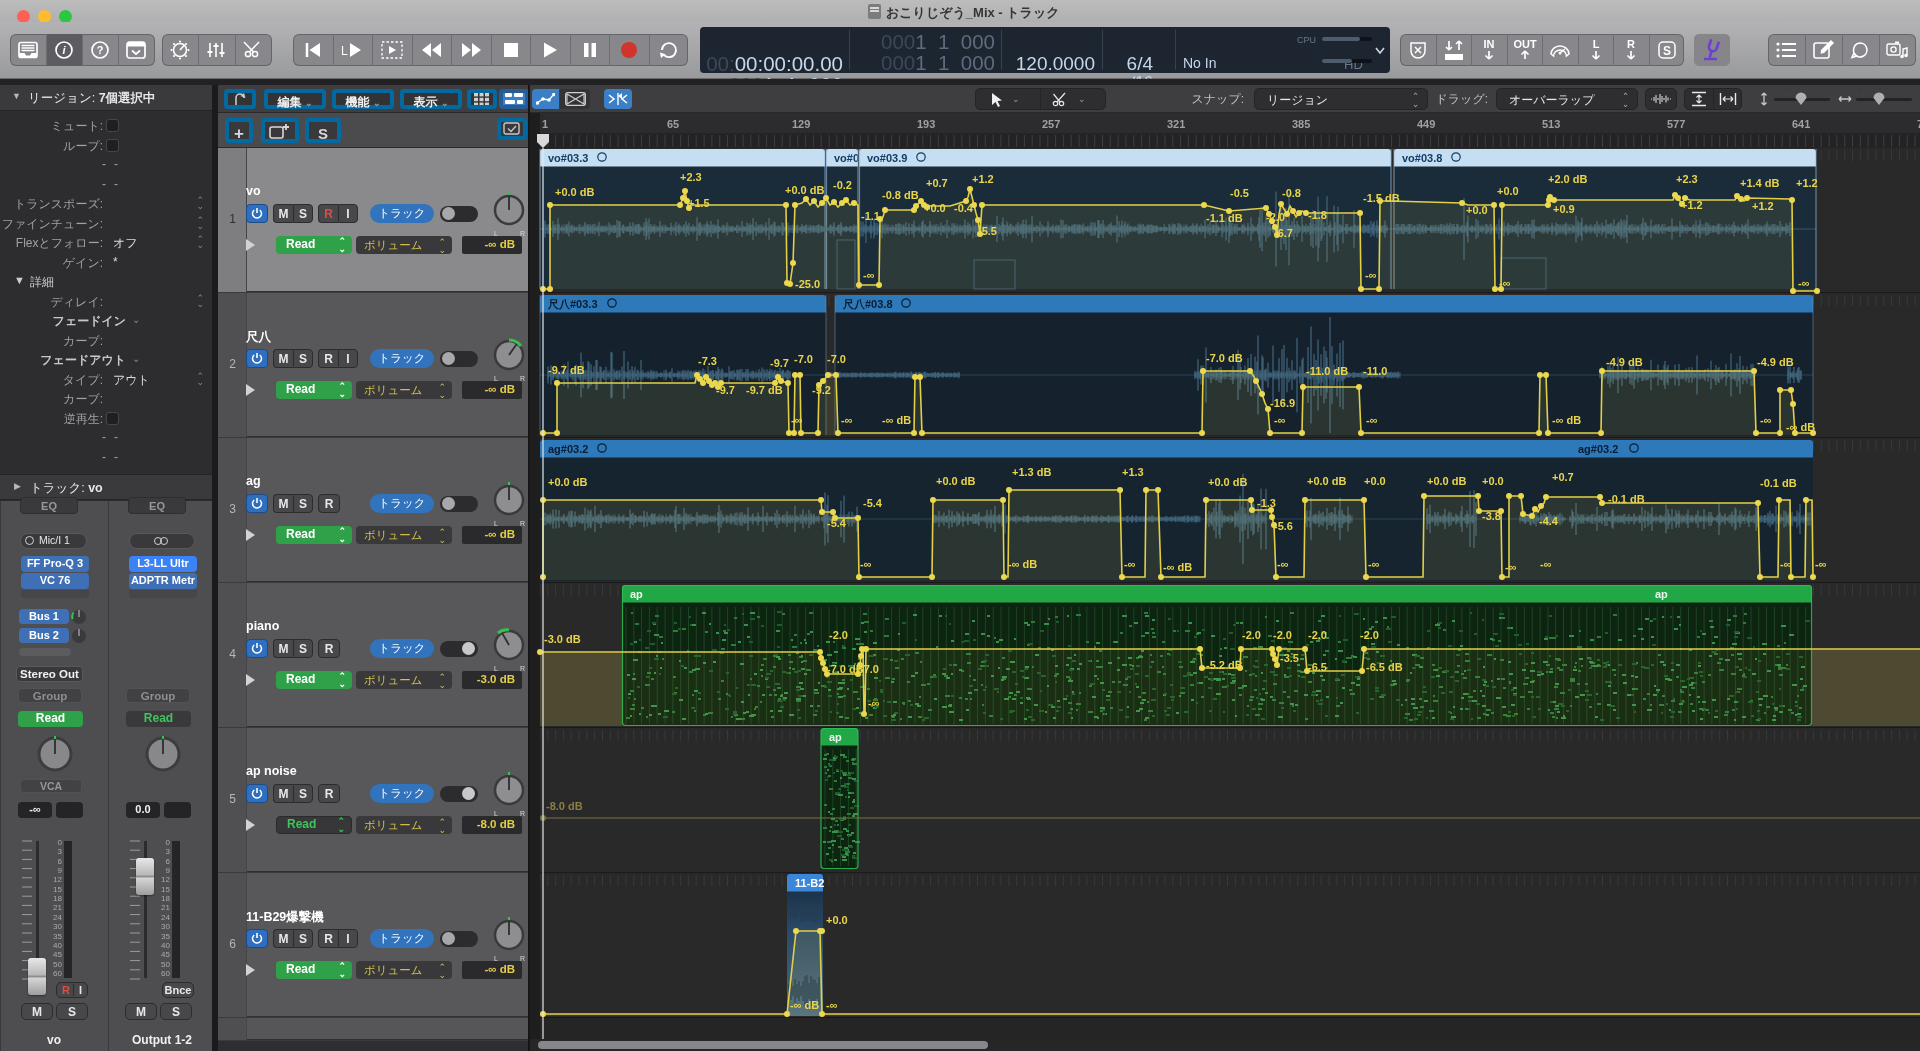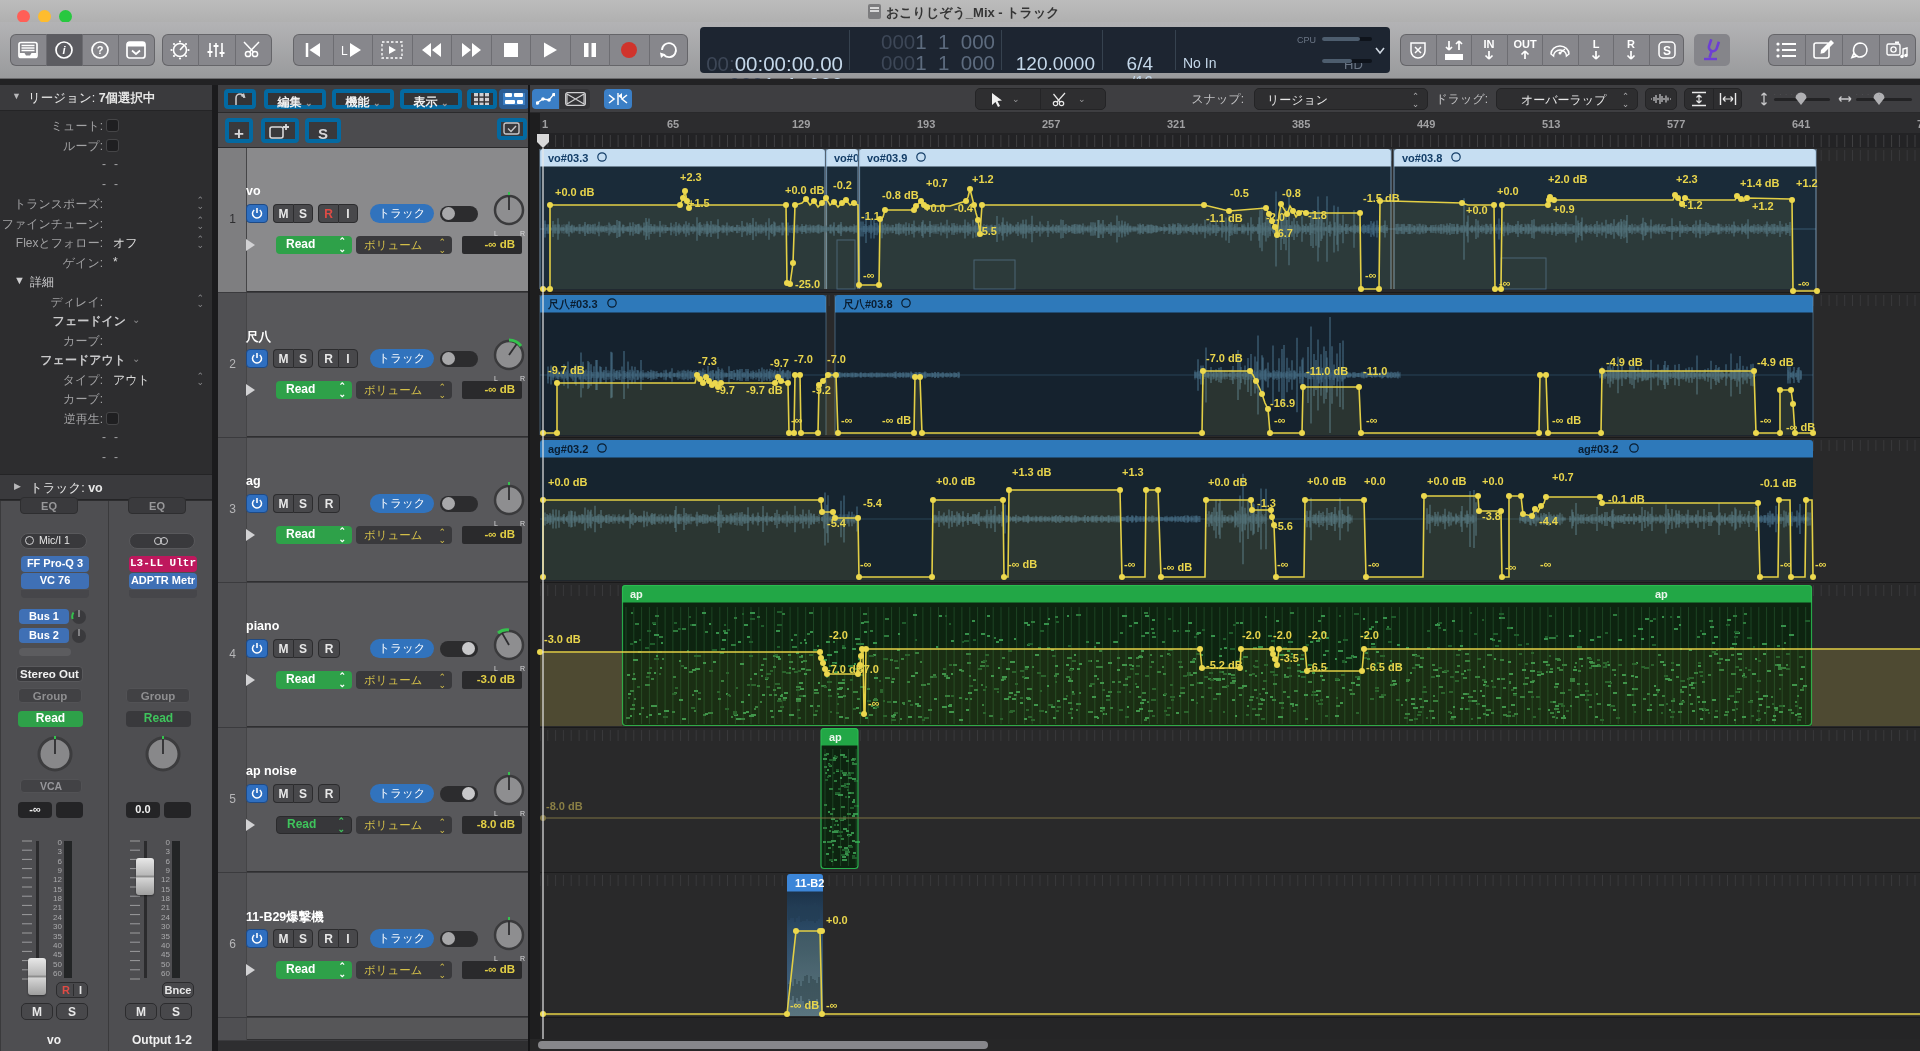--- a/index.html
+++ b/index.html
@@ -385,21 +385,21 @@
 <div class="abs" style="left:64px;top:841px;width:8px;height:137px;background:#232526;"></div>
 <div class="abs" style="left:28px;top:958px;width:18px;height:37px;border-radius:3px;background:linear-gradient(#e8e8e8,#b9b9b9 45%,#8e8e8e 50%,#d4d4d4 55%,#9e9e9e);box-shadow:0 1px 2px rgba(0,0,0,.4);"></div>
 <div class="msbtn" style="left:56px;top:982px;width:32px;height:16px;font-size:11px;line-height:15px;"><span style="color:#e04b45;">R</span>&nbsp;<span style="border-left:1px solid #2c2c2e;padding-left:5px;">I</span></div>
 <div class="msbtn" style="left:21px;top:1003px;width:32px;height:17px;font-size:12px;line-height:16px;">M</div>
 <div class="msbtn" style="left:56px;top:1003px;width:32px;height:17px;font-size:12px;line-height:16px;">S</div>
 <div class="abs" style="left:0px;top:1033px;width:108px;text-align:center;font-size:12px;font-weight:bold;color:#f0f0f0;">vo</div>
 <div class="strip-btn" style="left:128px;top:497px;width:58px;height:17px;background:#3a3a3d;color:#98989a;font-size:11px;line-height:16px;border:1px solid #2e2e30;">EQ</div>
 <div class="strip-btn" style="left:129px;top:533px;width:66px;height:16px;background:#39393c;color:#e8e8e8;font-size:10.5px;line-height:15px;border:1px solid #59595c;border-radius:8px;"></div>
 <div class="abs" style="left:154px;top:536.5px;width:8px;height:8px;border:1.5px solid #d0d0d2;border-radius:50%;"></div>
 <div class="abs" style="left:160px;top:536.5px;width:8px;height:8px;border:1.5px solid #d0d0d2;border-radius:50%;"></div>
-<div class="strip-btn" style="left:129px;top:556px;width:68px;height:16px;background:#be185d;color:#fff;font-size:11px;line-height:15px;font-family:Liberation Mono, monospace;">L3-LL Ultr</div>
+<div class="strip-btn" style="left:129px;top:556px;width:68px;height:16px;background:#3b82f6;color:#fff;font-size:11px;line-height:15px;">L3-LL Ultr</div>
 <div class="strip-btn" style="left:129px;top:573px;width:68px;height:16px;background:#3f70b5;color:#fff;font-size:11px;line-height:15px;">ADPTR Metr</div>
 <div class="abs" style="left:129px;top:590px;width:68px;height:8px;background:#46464a;border-radius:0 0 4px 4px;"></div>
 <div class="strip-btn" style="left:126px;top:688px;width:64px;height:15px;background:#414144;color:#8e8e90;font-size:11.5px;line-height:14px;border:1px solid #525255;">Group</div>
 <div class="strip-btn" style="left:126px;top:711px;width:65px;height:16px;background:#39393c;color:#3fc45c;font-size:12px;line-height:15px;">Read</div>
 <svg class="ico" style="left:144px;top:735px;" width="38" height="38" viewBox="0 0 38 38">
       <circle cx="19" cy="19" r="16" fill="#88888a" stroke="#3c3c3e" stroke-width="3"></circle>
       <path d="M19 19 L19 4" stroke="#2e2e30" stroke-width="1.8"></path>
       <path d="M19 4 L19 1" stroke="#35c24d" stroke-width="2"></path>
     </svg>
 <div class="strip-btn" style="left:126px;top:802px;width:34px;height:16px;background:#242426;color:#f2f2f2;font-size:11px;line-height:15px;">0.0</div>
@@ -751,21 +751,21 @@
       <path d="M5 10 L13 1M8 10 L1.5 2" stroke="#e8e8e8" stroke-width="1.2"></path>
     </svg>
 <div class="abs" style="left:1078px;top:94px;font-size:9px;color:#9a9a9c;">⌄</div>
 <div class="abs" style="left:1154px;top:91px;width:90px;text-align:right;font-size:12px;color:#c2c2c4;">スナップ:</div>
 <div class="abs" style="left:1254px;top:88px;width:174px;height:22px;background:#2e2e30;border-radius:5px;border:1px solid #242426;color:#e8e8e8;font-size:12px;">
       <span style="position:absolute;left:12px;top:3px;">リージョン</span>
       <span style="position:absolute;right:8px;top:3px;font-size:8.5px;line-height:8px;color:#b0b0b2;">⌃<br>⌄</span>
     </div>
 <div class="abs" style="left:1432px;top:91px;width:56px;text-align:right;font-size:12px;color:#c2c2c4;">ドラッグ:</div>
 <div class="abs" style="left:1496px;top:88px;width:142px;height:22px;background:#2e2e30;border-radius:5px;border:1px solid #242426;color:#e8e8e8;font-size:12px;">
-      <span style="position:absolute;left:24px;top:3px;">オーバーラップ</span>
+      <span style="position:absolute;left:12px;top:3px;">オーバーラップ</span>
       <span style="position:absolute;right:8px;top:3px;font-size:8.5px;line-height:8px;color:#b0b0b2;">⌃<br>⌄</span>
     </div>
 <div class="abs" style="left:1645px;top:88px;width:32px;height:22px;background:#2e2e30;border-radius:5px;border:1px solid #242426;"></div>
 <svg class="ico" style="left:1650px;top:93px;" width="22" height="12" viewBox="0 0 22 12">
       <g stroke="#d8d8da" stroke-width="1.1">
         <path d="M1 6h1.5M20 6h1.5" stroke-dasharray="1 1"></path>
         <path d="M4 4v4M6 2v8M8 5v2M10 1v10M12 3v6M14 5v2M16 2.5v7M18 4.5v3"></path>
       </g>
     </svg>
 <div class="abs" style="left:1684px;top:88px;width:58px;height:22px;background:#2e2e30;border-radius:5px;border:1px solid #242426;"></div>

